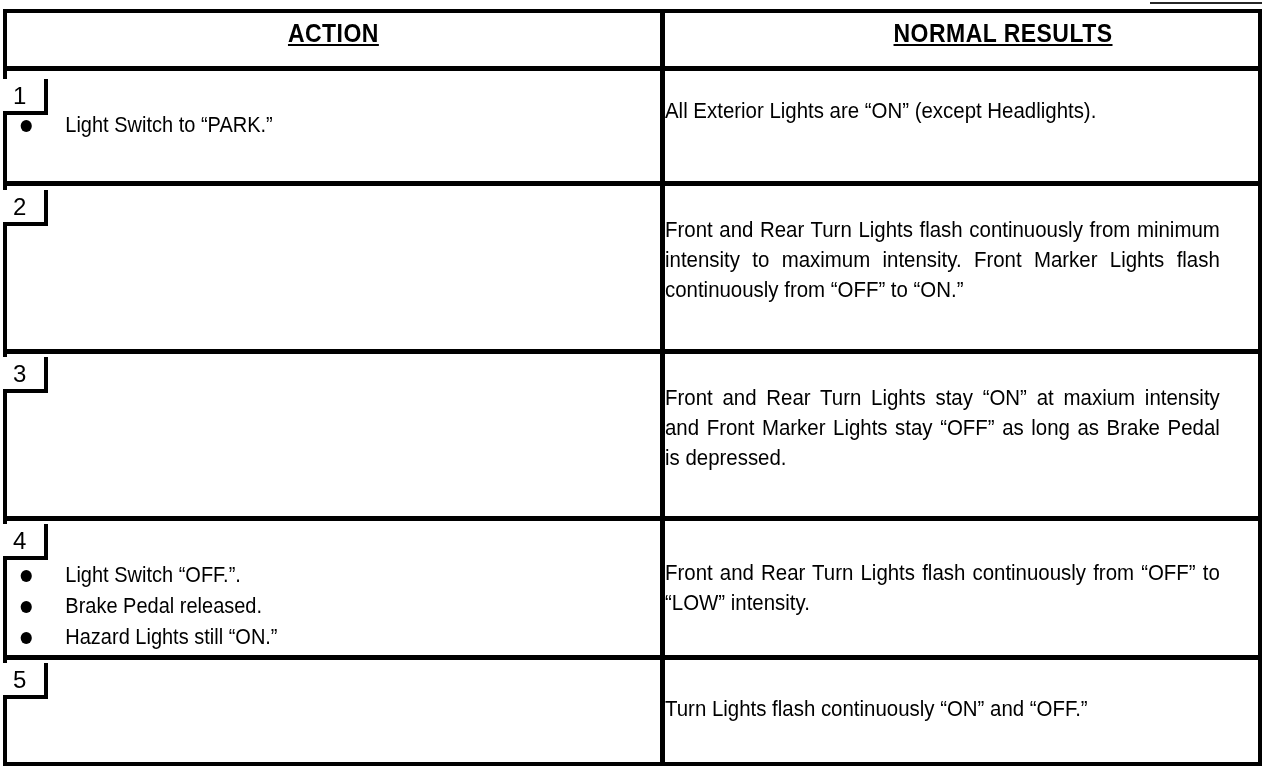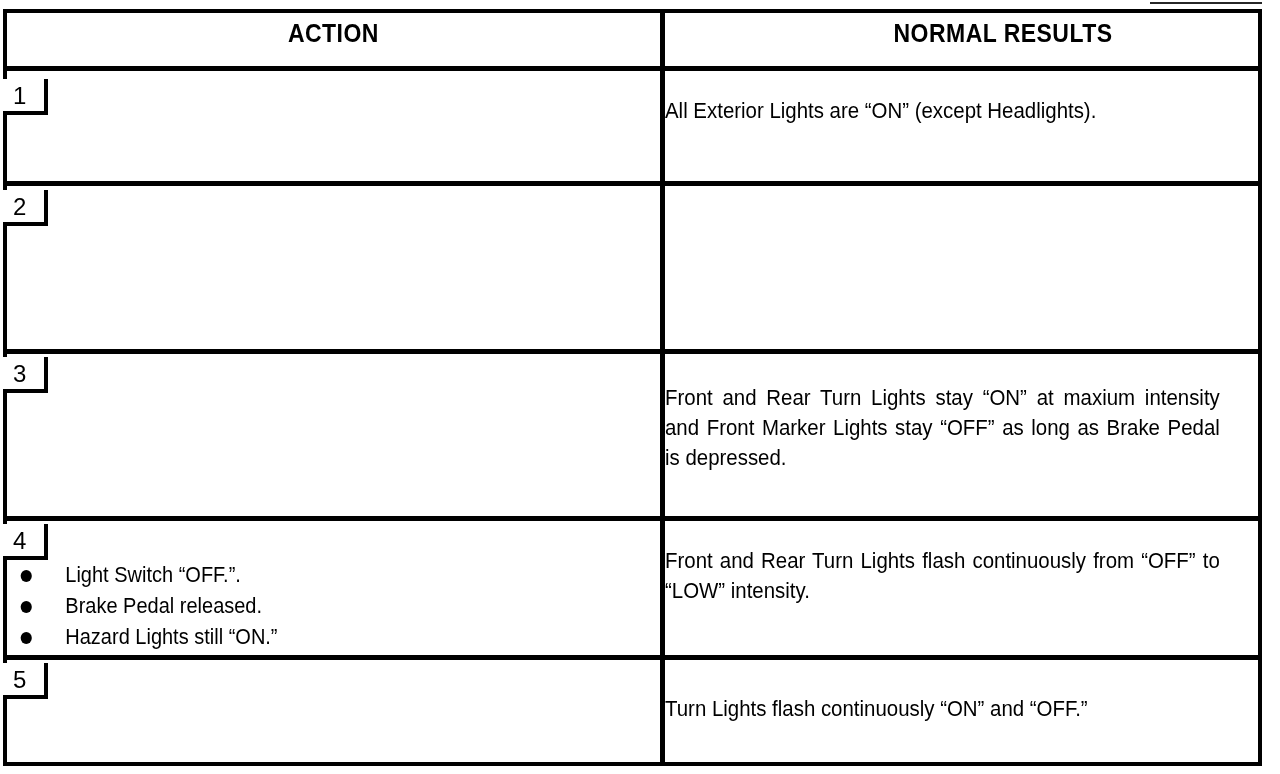--- a/index.html
+++ b/index.html
@@ -6,21 +6,21 @@
   body{width:1280px;height:774px;font-family:"Liberation Sans",sans-serif;color:#000;overflow:hidden;}
   #sheet{position:relative;width:1280px;height:774px;background:#fff;}
 
   
   .table{position:absolute;left:3px;top:9px;width:1259px;height:757px;box-sizing:border-box;
          border:4px solid #000;}
   .vdiv{position:absolute;left:660px;top:9px;width:5px;height:757px;background:#000;}
 
   
   .hdr{position:absolute;left:3px;top:9px;width:1259px;height:62px;box-sizing:border-box;}
-  .hdr-cell{position:absolute;top:0;height:48px;display:flex;align-items:center;justify-content:center;}
+  .hdr-cell{position:absolute;top:0;height:48px;display:flex;align-items:center;justify-content:center;text-decoration:underline;}
   .hdr-left{left:0;width:660px;}
   .hdr-right{left:703px;width:594px;}
   .hdr-txt{font-weight:bold;font-size:25px;letter-spacing:.5px;
            font-stretch:condensed;transform:scaleX(.92);transform-origin:center;white-space:nowrap;}
 
   
   .rsep{position:absolute;left:3px;width:1259px;height:5px;background:#000;}
 
   
   .rowbox{position:absolute;}
@@ -67,46 +67,54 @@
 
   <div class="rsep" style="top:66px"></div>
   <div class="rsep" style="top:181px"></div>
   <div class="rsep" style="top:349px"></div>
   <div class="rsep" style="top:516px"></div>
   <div class="rsep" style="top:655px"></div>
 
   <div class="numtab" style="left:3px;top:79px">
     <span>1</span>
   </div>
+  <div class="rowbox left-col" style="top:110px">
+    <ul class="steps">
+      <li><span class="bul"></span><span>Light Switch to “PARK.”</span></li>
+    </ul>
+  </div>
   <div class="rowbox right-col" style="top:96px">
     <div class="result">All Exterior Lights are “ON” (except Headlights).</div>
   </div>
 
   <div class="numtab" style="left:3px;top:190px">
     <span>2</span>
+  </div>
+  <div class="rowbox right-col" style="top:215px">
+    <div class="result">Front and Rear Turn Lights flash continuously from minimum intensity to maximum intensity.  Front Marker Lights flash continuously from “OFF” to “ON.”</div>
   </div>
 
   <div class="numtab" style="left:3px;top:357px">
     <span>3</span>
   </div>
   <div class="rowbox right-col" style="top:383px">
     <div class="result">Front and Rear Turn Lights stay “ON” at maxium intensity and Front Marker Lights stay “OFF” as long as Brake Pedal is depressed.</div>
   </div>
 
   <div class="numtab" style="left:3px;top:524px">
     <span>4</span>
   </div>
   <div class="rowbox left-col" style="top:560px">
     <ul class="steps">
       <li><span class="bul"></span><span>Light Switch “OFF.”.</span></li>
       <li><span class="bul"></span><span>Brake Pedal released.</span></li>
       <li><span class="bul"></span><span>Hazard Lights still “ON.”</span></li>
     </ul>
   </div>
-  <div class="rowbox right-col" style="top:546px">
+  <div class="rowbox right-col" style="top:558px">
     <div class="result">Front and Rear Turn Lights flash continuously from “OFF” to “LOW” intensity.</div>
   </div>
 
   <div class="numtab" style="left:3px;top:663px">
     <span>5</span>
   </div>
   <div class="rowbox right-col" style="top:694px">
     <div class="result">Turn Lights flash continuously “ON” and “OFF.”</div>
   </div>
 

